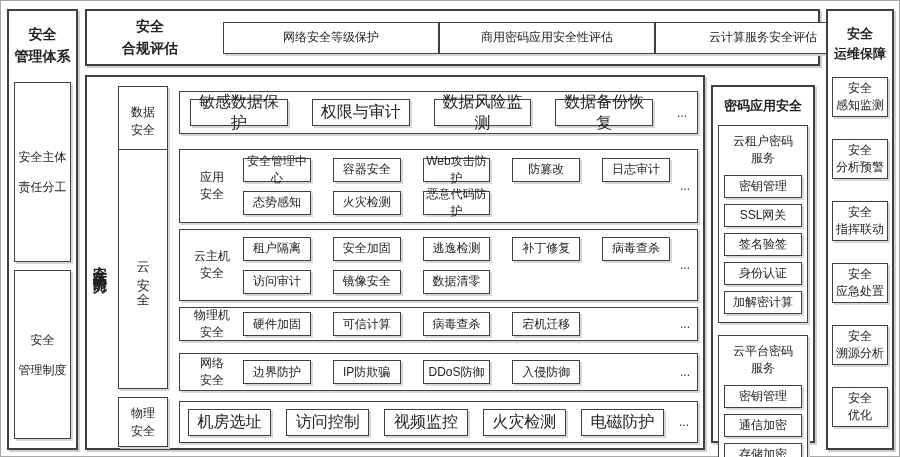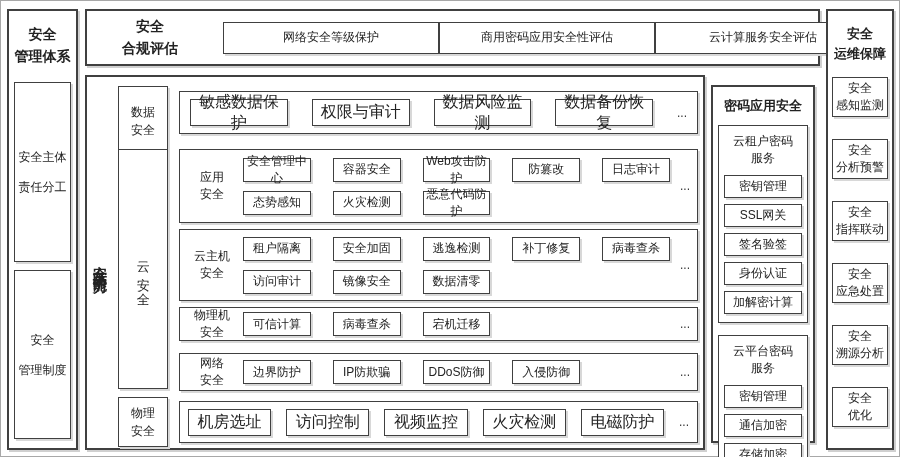--- a/index.html
+++ b/index.html
@@ -163,20 +163,21 @@
         <div class="box cell">镜像安全</div>
         <div class="box cell">数据清零</div>
       </div>
       <div class="more">...</div>
     </div>
 
     <div class="box section" id="machine-box">
       <div class="section-label">物理机
 安全</div>
       <div class="sec-grid">
+        <div class="box cell">硬件加固</div>
         <div class="box cell">可信计算</div>
         <div class="box cell">病毒查杀</div>
         <div class="box cell">宕机迁移</div>
       </div>
       <div class="more">...</div>
     </div>
 
     <div class="box section" id="net-box">
       <div class="section-label">网络
 安全</div>

